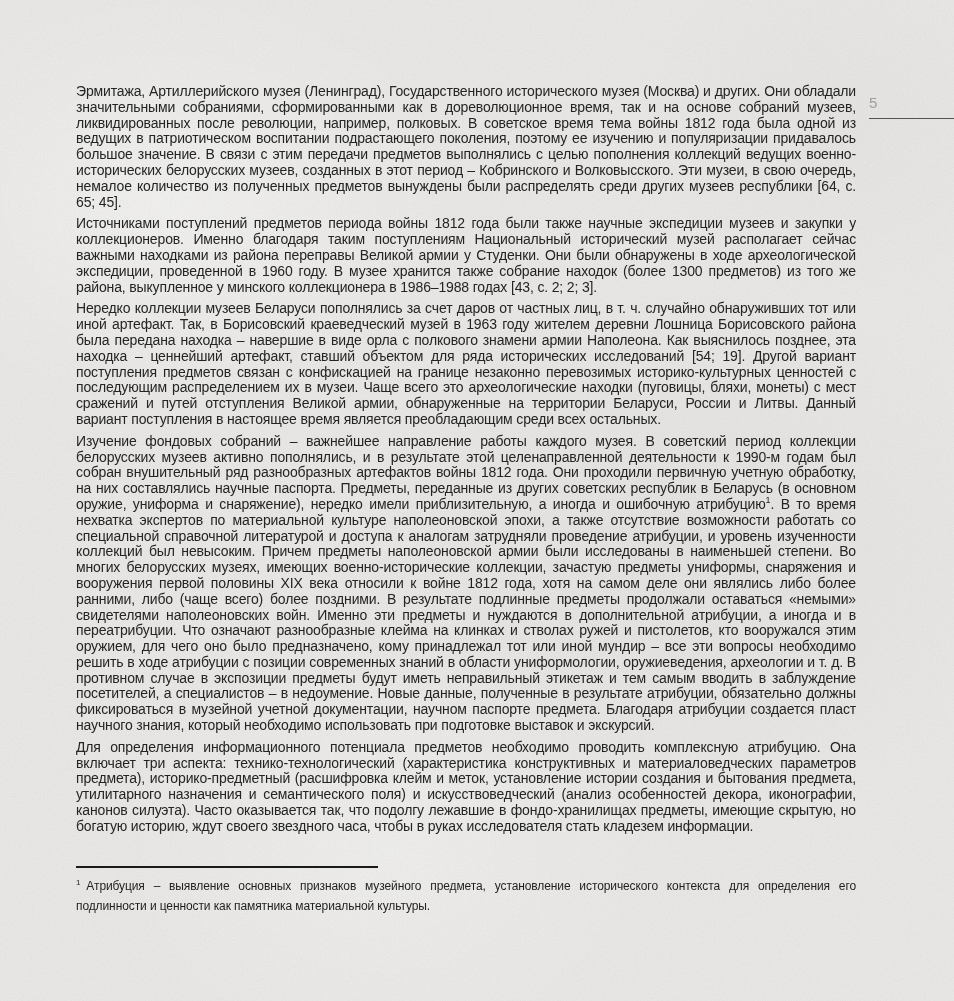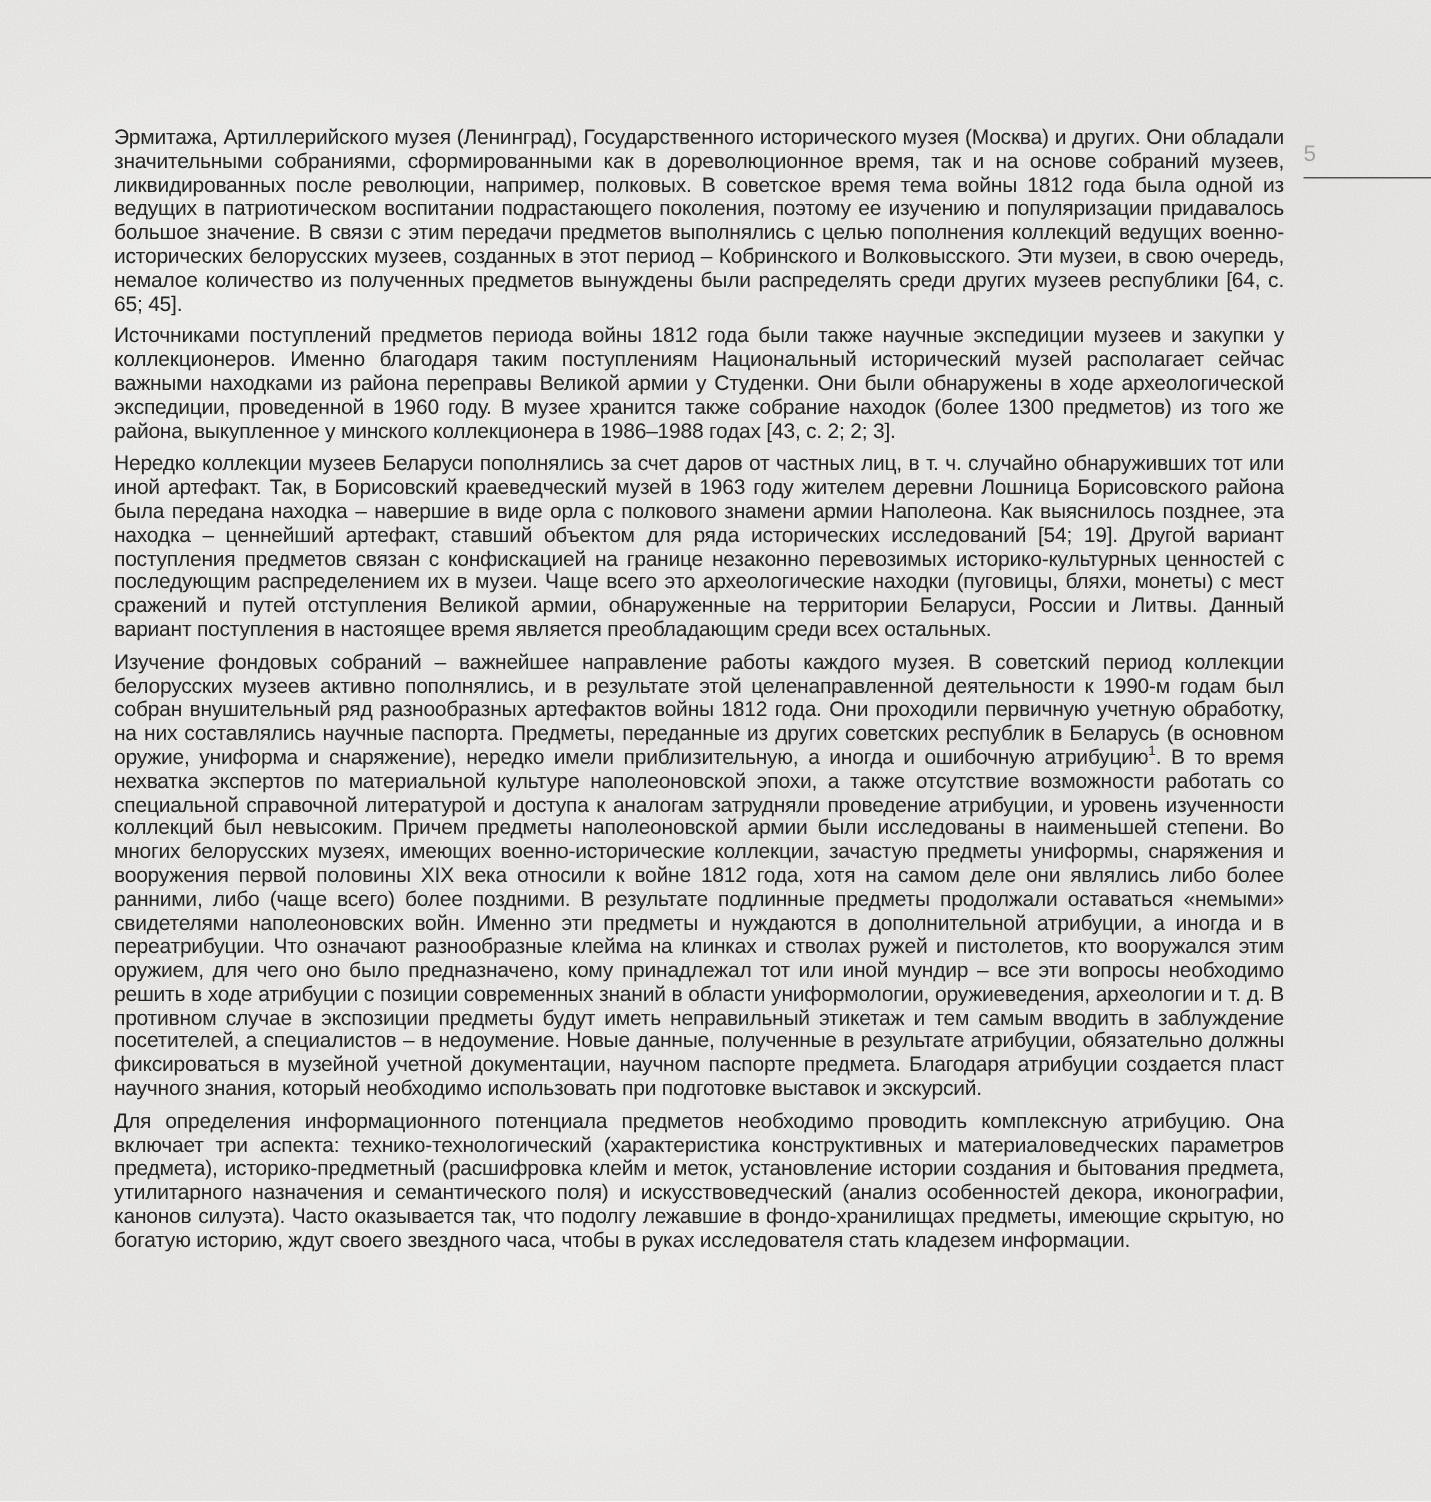--- a/index.html
+++ b/index.html
@@ -112,14 +112,18 @@
   <div class="pagenum-rule"></div>
 
   <main class="text-block">
     <p>Эрмитажа, Артиллерийского музея (Ленинград), Государственного исторического музея (Москва) и других. Они обладали значительными собраниями, сформированными как в дореволюционное время, так и на основе собраний музеев, ликвидированных после революции, например, полковых. В советское время тема войны 1812 года была одной из ведущих в патриотическом воспитании подрастающего поколения, поэтому ее изучению и популяризации придавалось большое значение. В связи с этим передачи предметов выполнялись с целью пополнения коллекций ведущих военно-исторических белорусских музеев, созданных в этот период – Кобринского и Волковысского. Эти музеи, в свою очередь, немалое количество из полученных предметов вынуждены были распределять среди других музеев республики [64, с. 65; 45].</p>
     <p>Источниками поступлений предметов периода войны 1812 года были также научные экспедиции музеев и закупки у коллекционеров. Именно благодаря таким поступлениям Национальный исторический музей располагает сейчас важными находками из района переправы Великой армии у Студенки. Они были обнаружены в ходе археологической экспедиции, проведенной в 1960 году. В музее хранится также собрание находок (более 1300 предметов) из того же района, выкупленное у минского коллекционера в 1986–1988 годах [43, с. 2; 2; 3].</p>
     <p>Нередко коллекции музеев Беларуси пополнялись за счет даров от частных лиц, в т. ч. случайно обнаруживших тот или иной артефакт. Так, в Борисовский краеведческий музей в 1963 году жителем деревни Лошница Борисовского района была передана находка – навершие в виде орла с полкового знамени армии Наполеона. Как выяснилось позднее, эта находка – ценнейший артефакт, ставший объектом для ряда исторических исследований [54; 19]. Другой вариант поступления предметов связан с конфискацией на границе незаконно перевозимых историко-культурных ценностей с последующим распределением их в музеи. Чаще всего это археологические находки (пуговицы, бляхи, монеты) с мест сражений и путей отступления Великой армии, обнаруженные на территории Беларуси, России и Литвы. Данный вариант поступления в настоящее время является преобладающим среди всех остальных.</p>
     <p><span>Изучение фондовых собраний – важнейшее направление работы каждого музея. В советский период коллекции белорусских музеев активно пополнялись, и в результате этой целенаправленной деятельности к 1990-м годам был собран внушительный ряд разнообразных артефактов войны 1812 года. Они проходили первичную учетную обработку, на них составлялись научные паспорта. Предметы, переданные из других советских республик в Беларусь (в основном оружие, униформа и снаряжение), нередко имели приблизительную, а иногда и ошибочную атрибуцию</span><sup class="fn-ref">1</sup><span>. В то время нехватка экспертов по материальной культуре наполеоновской эпохи, а также отсутствие возможности работать со специальной справочной литературой и доступа к аналогам затрудняли проведение атрибуции, и уровень изученности коллекций был невысоким. Причем предметы наполеоновской армии были исследованы в наименьшей степени. Во многих белорусских музеях, имеющих военно-исторические коллекции, зачастую предметы униформы, снаряжения и вооружения первой половины XIX века относили к войне 1812 года, хотя на самом деле они являлись либо более ранними, либо (чаще всего) более поздними. В результате подлинные предметы продолжали оставаться «немыми» свидетелями наполеоновских войн. Именно эти предметы и нуждаются в дополнительной атрибуции, а иногда и в переатрибуции. Что означают разнообразные клейма на клинках и стволах ружей и пистолетов, кто вооружался этим оружием, для чего оно было предназначено, кому принадлежал тот или иной мундир – все эти вопросы необходимо решить в ходе атрибуции с позиции современных знаний в области униформологии, оружиеведения, археологии и т. д. В противном случае в экспозиции предметы будут иметь неправильный этикетаж и тем самым вводить в заблуждение посетителей, а специалистов – в недоумение. Новые данные, полученные в результате атрибуции, обязательно должны фиксироваться в музейной учетной документации, научном паспорте предмета. Благодаря атрибуции создается пласт научного знания, который необходимо использовать при подготовке выставок и экскурсий.</span></p>
     <p>Для определения информационного потенциала предметов необходимо  проводить комплексную атрибуцию. Она включает три аспекта: технико-технологический (характеристика конструктивных и материаловедческих параметров предмета), историко-предметный (расшифровка клейм и меток, установление истории создания и бытования предмета, утилитарного назначения и семантического поля) и искусствоведческий (анализ особенностей декора, иконографии, канонов силуэта). Часто оказывается так, что подолгу лежавшие в фондо-хранилищах предметы, имеющие скрытую, но богатую историю, ждут своего звездного часа, чтобы в руках исследователя стать кладезем информации.</p>
   </main>
 
+  <div class="footnote-area">
+    <div class="footnote-rule"></div>
+    <p class="footnote"><sup class="fn-ref">1</sup><span>Атрибуция – выявление основных признаков музейного предмета, установление исторического контекста для определения его подлинности и ценности как памятника материальной культуры.</span></p>
+  </div>
 
 </div>
 
 </body></html>

